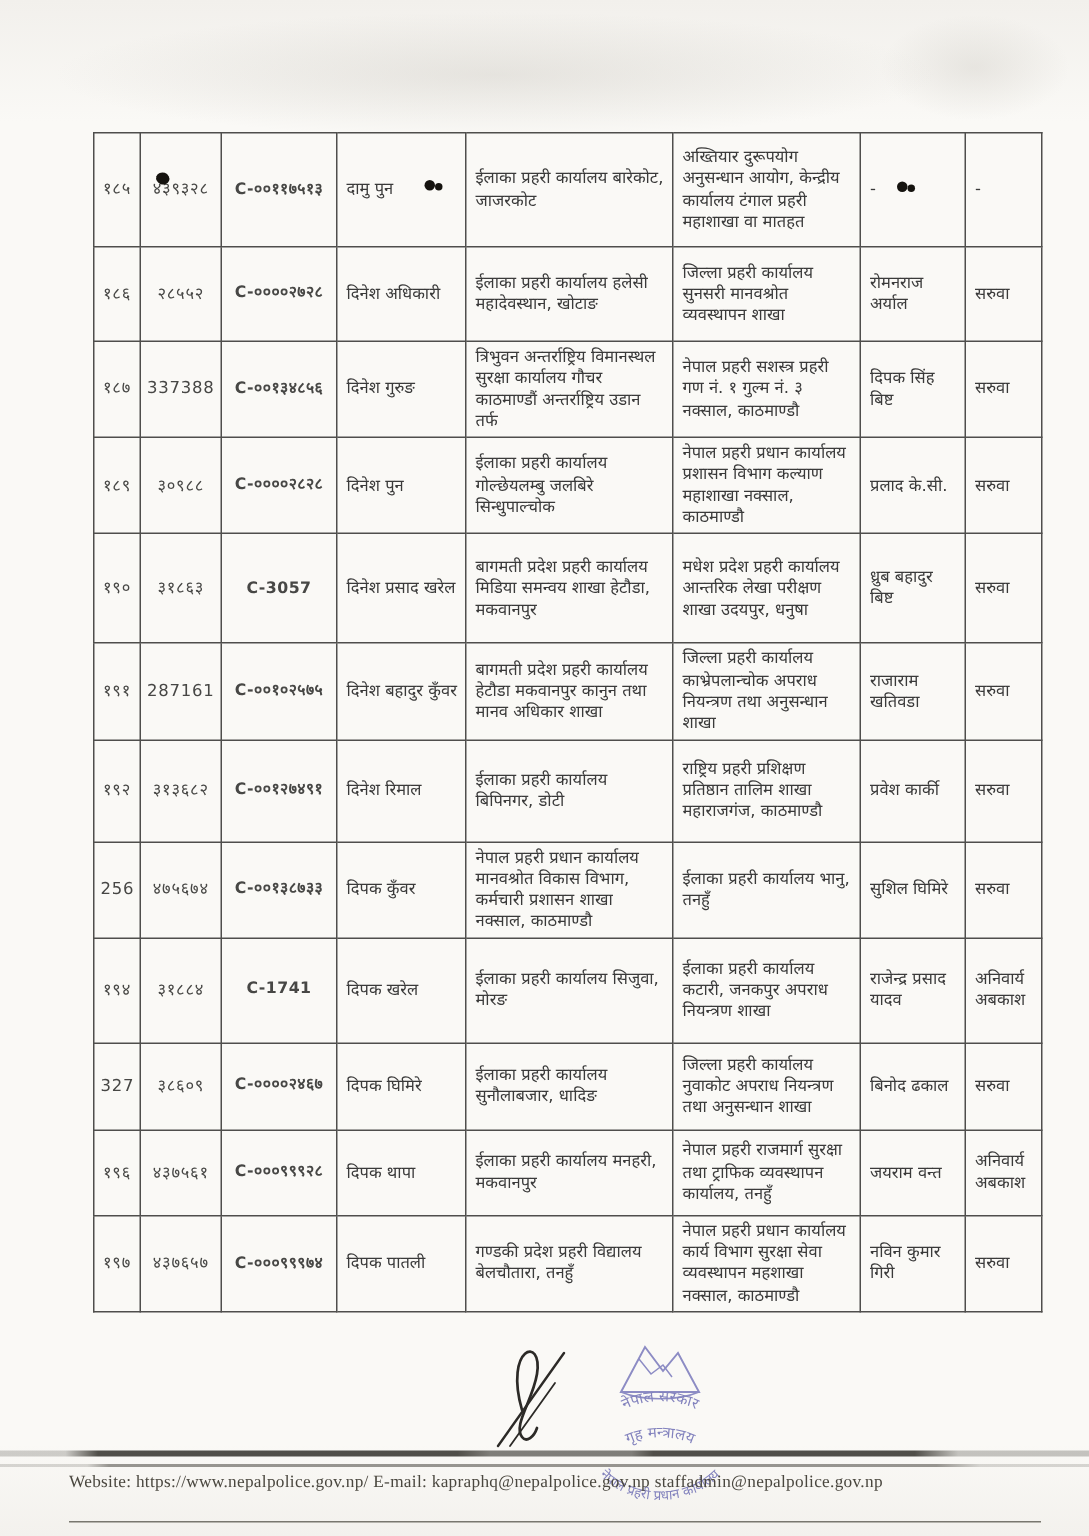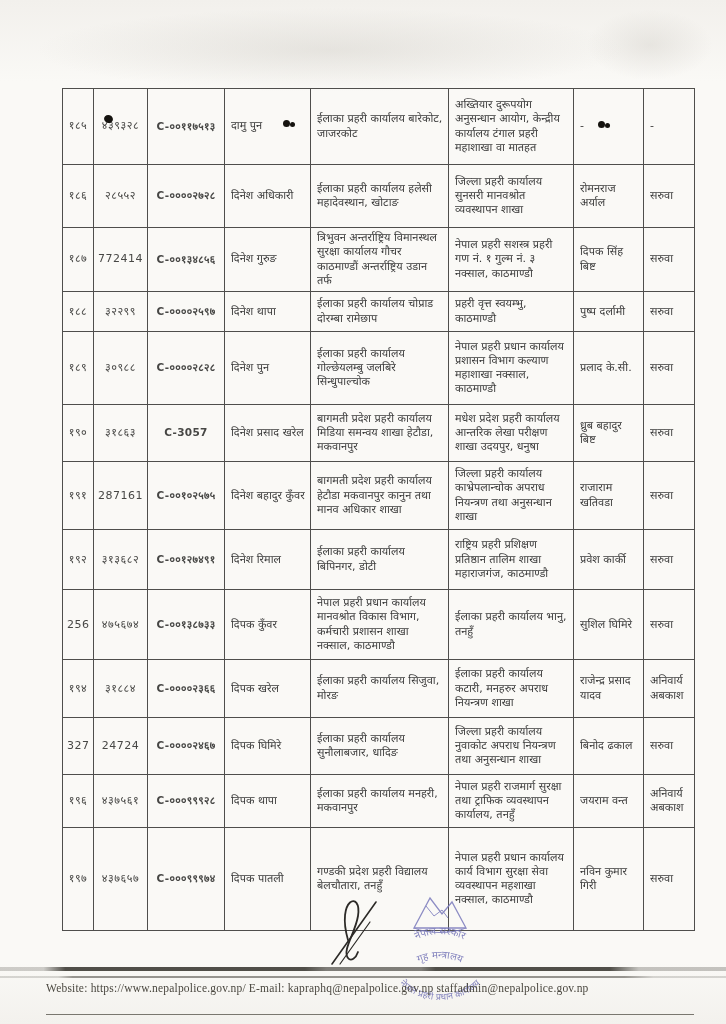--- a/index.html
+++ b/index.html
@@ -97,36 +97,26 @@
       <td class="c-reg">२८५५२</td>
       <td class="c-cno">C-००००२७२८</td>
       <td class="c-name">दिनेश अधिकारी</td>
       <td class="c-cur">ईलाका प्रहरी कार्यालय हलेसी महादेवस्थान, खोटाङ</td>
       <td class="c-new">जिल्ला प्रहरी कार्यालय सुनसरी मानवश्रोत व्यवस्थापन शाखा</td>
       <td class="c-rec">रोमनराज अर्याल</td>
       <td class="c-status">सरुवा</td>
     </tr>
           <tr>
       <td class="c-sn">१८७</td>
-      <td class="c-reg">772414</td>
+      <td class="c-reg">337388</td>
       <td class="c-cno">C-००१३४८५६</td>
       <td class="c-name">दिनेश गुरुङ</td>
       <td class="c-cur">त्रिभुवन अन्तर्राष्ट्रिय विमानस्थल सुरक्षा कार्यालय गौचर काठमाण्डौं अन्तर्राष्ट्रिय उडान तर्फ</td>
       <td class="c-new">नेपाल प्रहरी सशस्त्र प्रहरी गण नं. १ गुल्म नं. ३ नक्साल, काठमाण्डौ</td>
       <td class="c-rec">दिपक सिंह बिष्ट</td>
-      <td class="c-status">सरुवा</td>
-    </tr>
-          <tr>
-      <td class="c-sn">१८८</td>
-      <td class="c-reg">३२२९९</td>
-      <td class="c-cno">C-००००२५९७</td>
-      <td class="c-name">दिनेश थापा</td>
-      <td class="c-cur">ईलाका प्रहरी कार्यालय चोप्राड दोरम्बा रामेछाप</td>
-      <td class="c-new">प्रहरी वृत्त स्वयम्भु, काठमाण्डौ</td>
-      <td class="c-rec">पुष्प दर्लामी</td>
       <td class="c-status">सरुवा</td>
     </tr>
           <tr>
       <td class="c-sn">१८९</td>
       <td class="c-reg">३०९८८</td>
       <td class="c-cno">C-००००२८२८</td>
       <td class="c-name">दिनेश पुन</td>
       <td class="c-cur">ईलाका प्रहरी कार्यालय गोल्छेयलम्बु जलबिरे सिन्धुपाल्चोक</td>
       <td class="c-new">नेपाल प्रहरी प्रधान कार्यालय प्रशासन विभाग कल्याण महाशाखा नक्साल, काठमाण्डौ</td>
       <td class="c-rec">प्रलाद के.सी.</td>
@@ -168,30 +158,30 @@
       <td class="c-cno">C-००१३८७३३</td>
       <td class="c-name">दिपक कुँवर</td>
       <td class="c-cur">नेपाल प्रहरी प्रधान कार्यालय मानवश्रोत विकास विभाग, कर्मचारी प्रशासन शाखा नक्साल, काठमाण्डौ</td>
       <td class="c-new">ईलाका प्रहरी कार्यालय भानु, तनहुँ</td>
       <td class="c-rec">सुशिल घिमिरे</td>
       <td class="c-status">सरुवा</td>
     </tr>
           <tr>
       <td class="c-sn">१९४</td>
       <td class="c-reg">३१८८४</td>
-      <td class="c-cno">C-००००२३६६</td>
+      <td class="c-cno">C-1741</td>
       <td class="c-name">दिपक खरेल</td>
       <td class="c-cur">ईलाका प्रहरी कार्यालय सिजुवा, मोरङ</td>
-      <td class="c-new">ईलाका प्रहरी कार्यालय कटारी, मनहरुर अपराध नियन्त्रण शाखा</td>
+      <td class="c-new">ईलाका प्रहरी कार्यालय कटारी, जनकपुर अपराध नियन्त्रण शाखा</td>
       <td class="c-rec">राजेन्द्र प्रसाद यादव</td>
       <td class="c-status">अनिवार्य अबकाश</td>
     </tr>
           <tr>
       <td class="c-sn">327</td>
-      <td class="c-reg">24724</td>
+      <td class="c-reg">३८६०९</td>
       <td class="c-cno">C-००००२४६७</td>
       <td class="c-name">दिपक घिमिरे</td>
       <td class="c-cur">ईलाका प्रहरी कार्यालय सुनौलाबजार, धादिङ</td>
       <td class="c-new">जिल्ला प्रहरी कार्यालय नुवाकोट अपराध नियन्त्रण तथा अनुसन्धान शाखा</td>
       <td class="c-rec">बिनोद ढकाल</td>
       <td class="c-status">सरुवा</td>
     </tr>
           <tr>
       <td class="c-sn">१९६</td>
       <td class="c-reg">४३७५६१</td>

